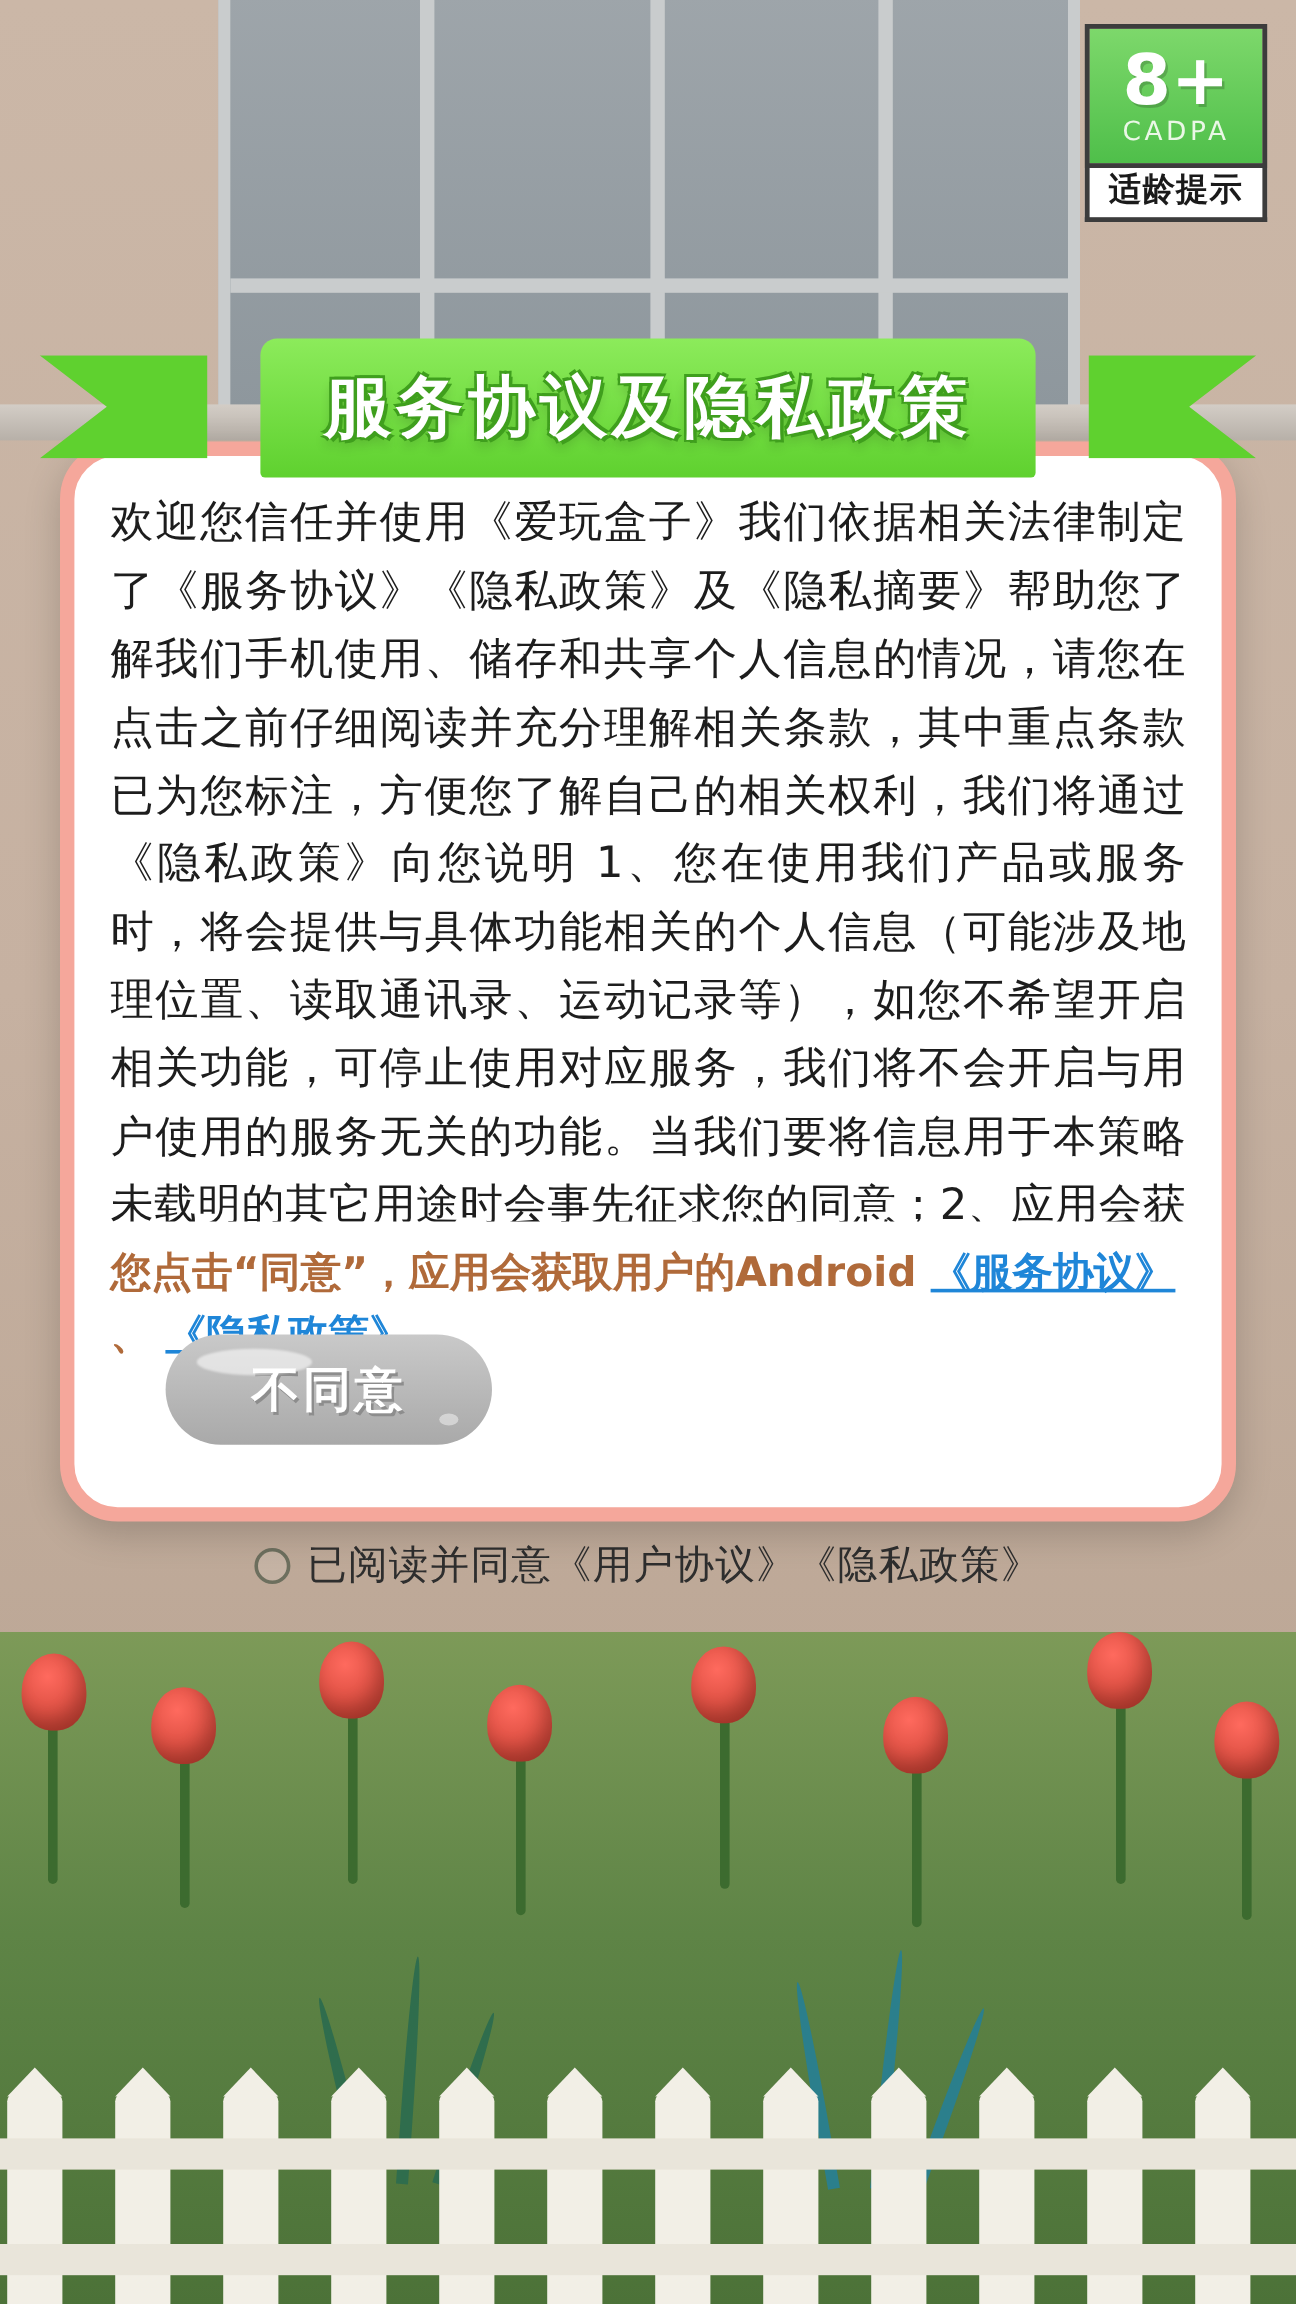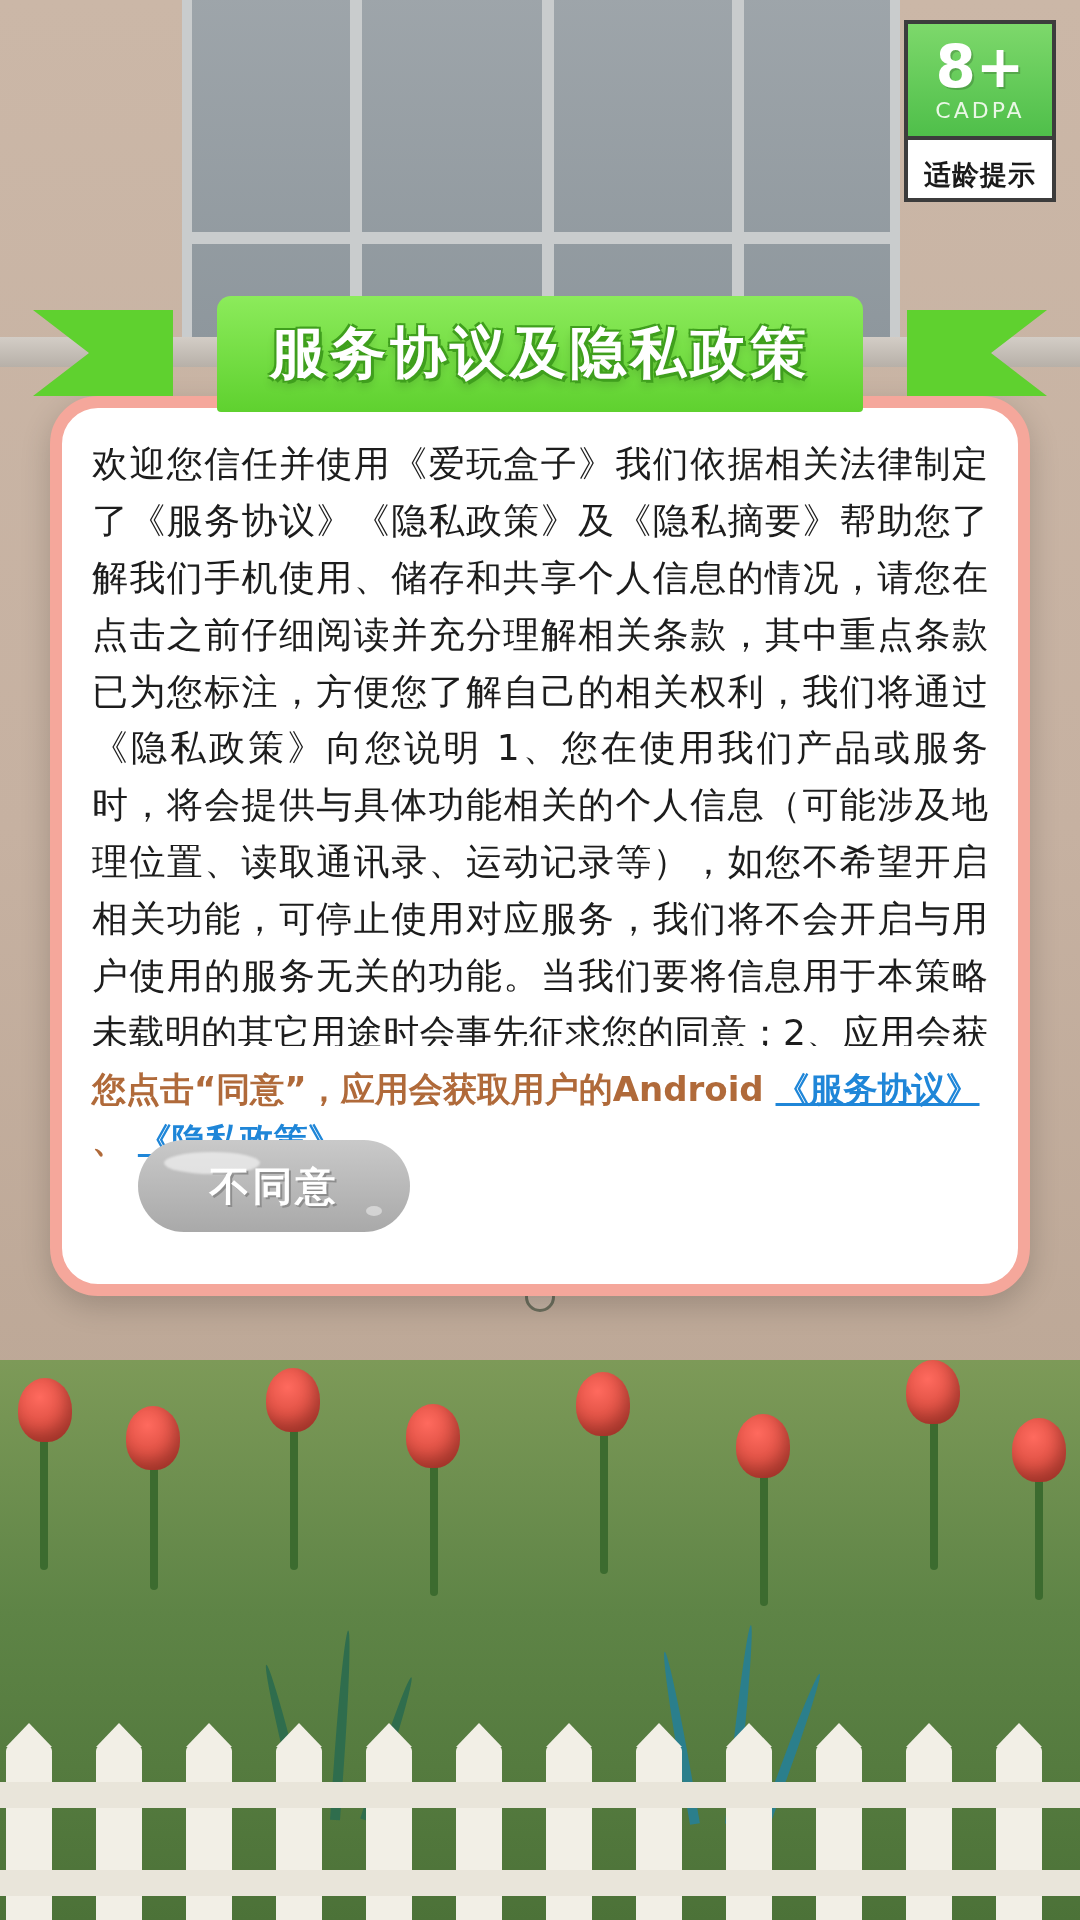--- a/index.html
+++ b/index.html
@@ -190,37 +190,37 @@
   .age-badge-label {
     width: 152px;
     box-sizing: border-box;
     border: 4px solid #3c3c3c;
     border-top: none;
     background: #ffffff;
     color: #1a1a1a;
     font-size: 27px;
     font-weight: bold;
     text-align: center;
-    padding: 17px 0 5px;
+    padding: 0 0 5px;
     letter-spacing: 1px;
   }
 
   
   .dialog-wrap {
     position: absolute;
     left: 50px; top: 282px;
     width: 980px;
     z-index: 30;
   }
 
   .ribbon {
     position: relative;
     height: 120px;
     z-index: 3;
-    margin: 14px auto;
+    margin: 0 auto;
     width: 830px;
   }
   .ribbon-tail {
     position: absolute;
     top: 14px;
     width: 140px; height: 86px;
     background: #5fd12f;
   }
   .ribbon-tail.left {
     left: -92px;
@@ -455,15 +455,16 @@
           <span class="gloss-dot"></span>
           <span>不同意</span>
         </button>
       </div>
 
     </div>
   </div>
 
   <div class="footer-agree">
     <span class="footer-check"></span>
+    <span class="footer-text">已阅读并同意《用户协议》《隐私政策》</span>
   </div>
 
 </div>
 
 </body></html>

